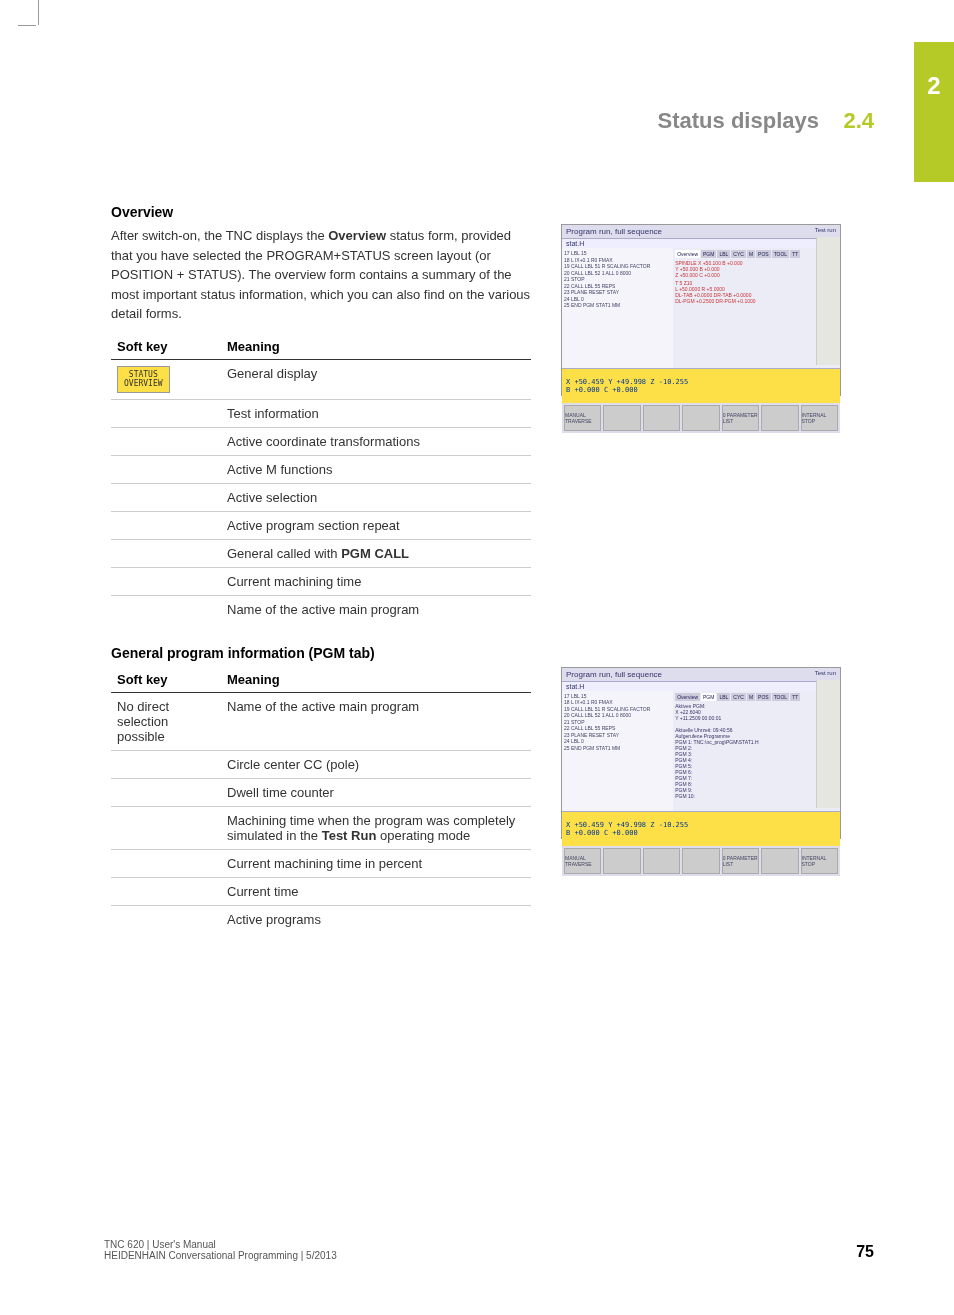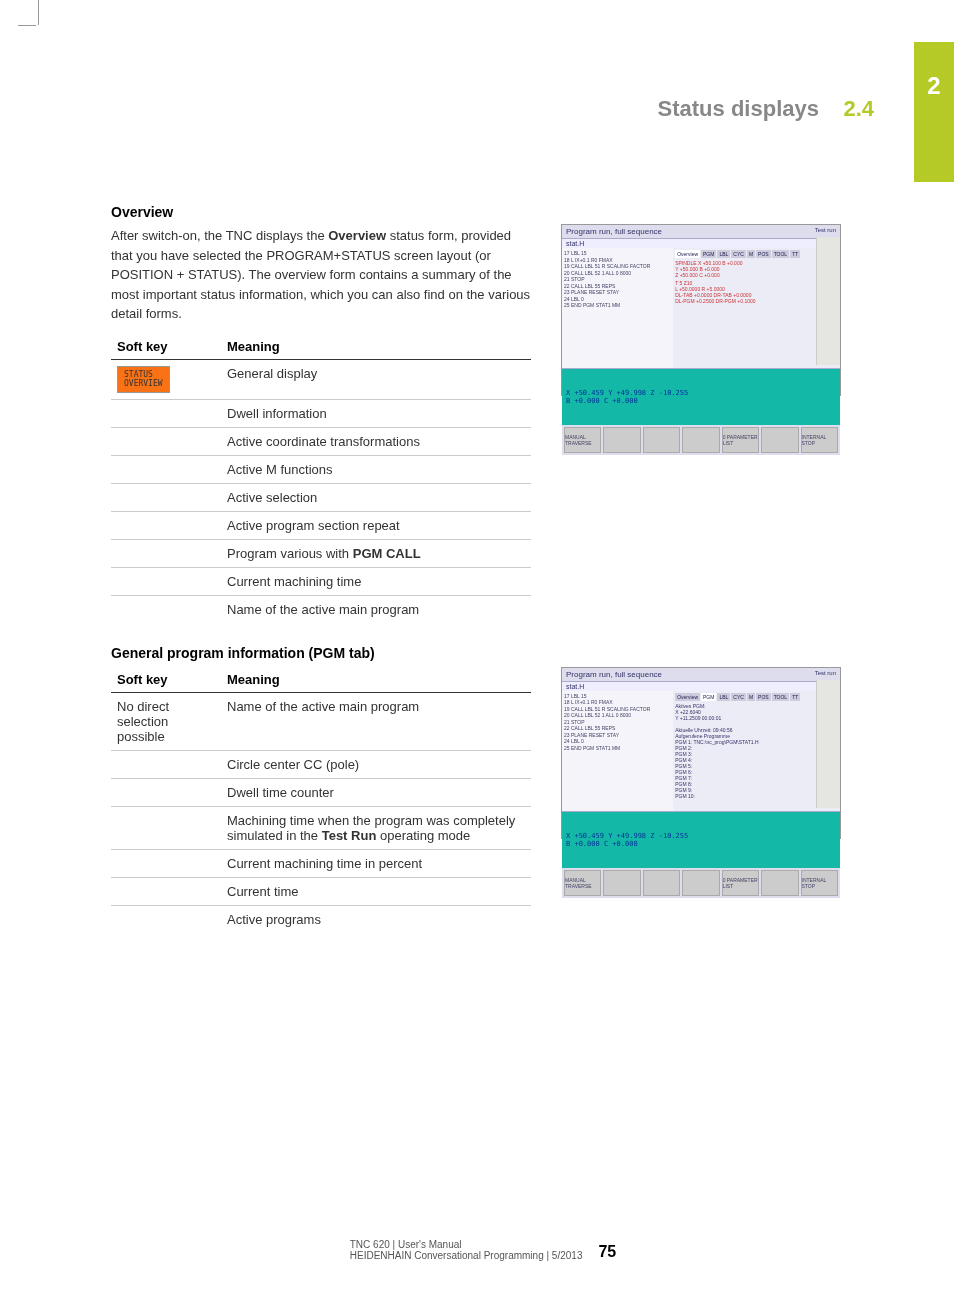--- a/index.html
+++ b/index.html
@@ -30,21 +30,21 @@
       color: #fff;
       display: flex;
       align-items: flex-start;
       justify-content: center;
       font-size: 24px;
       font-weight: bold;
       padding-top: 30px;
     }
     .header {
       position: absolute;
-      top: 96px;
+      top: 108px;
       right: 80px;
       text-align: left;
     }
     .header-title {
       color: #888;
       font-size: 22px;
       font-weight: bold;
       display: inline-block;
       margin-right: 20px;
     }
@@ -90,21 +90,21 @@
       font-size: 6px;
     }
     .sp-titlebar { background: #dde; padding: 2px 4px; font-size: 8px; color: #336; border-bottom: 1px solid #aac; }
     .sp-subtitle { background: #eef; padding: 1px 4px; font-size: 7px; color: #336; }
     .sp-body { display: flex; height: 120px; }
     .sp-left { width: 40%; background: #f4f4fa; padding: 2px; font-size: 5px; color: #446; line-height: 1.3; }
     .sp-right { width: 60%; background: #ececf7; padding: 2px; font-size: 5px; }
     .sp-tabs { display: flex; gap: 1px; margin-bottom: 2px; }
     .sp-tab { background: #ccd; padding: 1px 2px; font-size: 5px; color: #225; }
     .sp-tab.active { background: #fff; }
-    .sp-pos { padding: 20px 4px; background: #14b8a6; font-size: 7px; color: #003399; font-family: monospace; border-top: 1px solid #aac; }
+    .sp-pos { padding: 9px 4px; background: #fde047; font-size: 7px; color: #003399; font-family: monospace; border-top: 1px solid #aac; }
     .sp-bottom { background: #dde; height: 30px; display: flex; padding: 2px; gap: 2px; }
     .sp-btn { background: #ccc; flex: 1; font-size: 5px; display: flex; align-items: center; justify-content: center; color: #446; border: 1px solid #aaa; }
     .sp-sidebar { position: absolute; right: 0; top: 12px; width: 24px; bottom: 30px; background: #e6e6e0; border-left: 1px solid #ccc; }
     table.softkey-table {
       width: 420px;
       border-collapse: collapse;
       font-size: 13px;
     }
     table.softkey-table th {
       text-align: left;
@@ -118,35 +118,36 @@
       border-bottom: 1px solid #ccc;
       vertical-align: top;
       color: #333;
     }
     table.softkey-table th:first-child,
     table.softkey-table td:first-child {
       width: 110px;
     }
     .softkey-btn {
       display: inline-block;
-      background: #f97316;
+      background: #fde047;
       border: 1px solid #999;
       padding: 3px 6px;
       font-size: 8px;
       font-family: monospace;
       color: #333;
+      text-align: center;
       line-height: 1.2;
     }
     .footer {
       position: absolute;
       bottom: 54px;
-      left: 92px;
+      left: 104px;
       right: 80px;
       display: flex;
-      justify-content: center;
+      justify-content: space-between;
       align-items: flex-end;
       font-size: 10px;
       color: #555;
       gap: 16px;
     }
     .footer-right {
       font-size: 16px;
       font-weight: bold;
       color: #000;
     }
@@ -183,41 +184,41 @@
             <th>Meaning</th>
           </tr>
         </thead>
         <tbody>
           <tr>
             <td><span class="softkey-btn">STATUS<br>OVERVIEW</span></td>
             <td>General display</td>
           </tr>
           <tr>
               <td></td>
-              <td>Dwell information</td>
+              <td>Test information</td>
             </tr>
           <tr>
               <td></td>
               <td>Active coordinate transformations</td>
             </tr>
           <tr>
               <td></td>
               <td>Active M functions</td>
             </tr>
           <tr>
               <td></td>
               <td>Active selection</td>
             </tr>
           <tr>
               <td></td>
               <td>Active program section repeat</td>
             </tr>
           <tr>
               <td></td>
-            <td><span>Program various with </span><b>PGM CALL</b></td>
+            <td><span>General called with </span><b>PGM CALL</b></td>
           </tr>
           <tr>
               <td></td>
               <td>Current machining time</td>
             </tr>
           <tr style="border-bottom:none">
               <td style="border-bottom:none"></td>
               <td style="border-bottom:none">Name of the active main program</td>
             </tr>
         </tbody>

